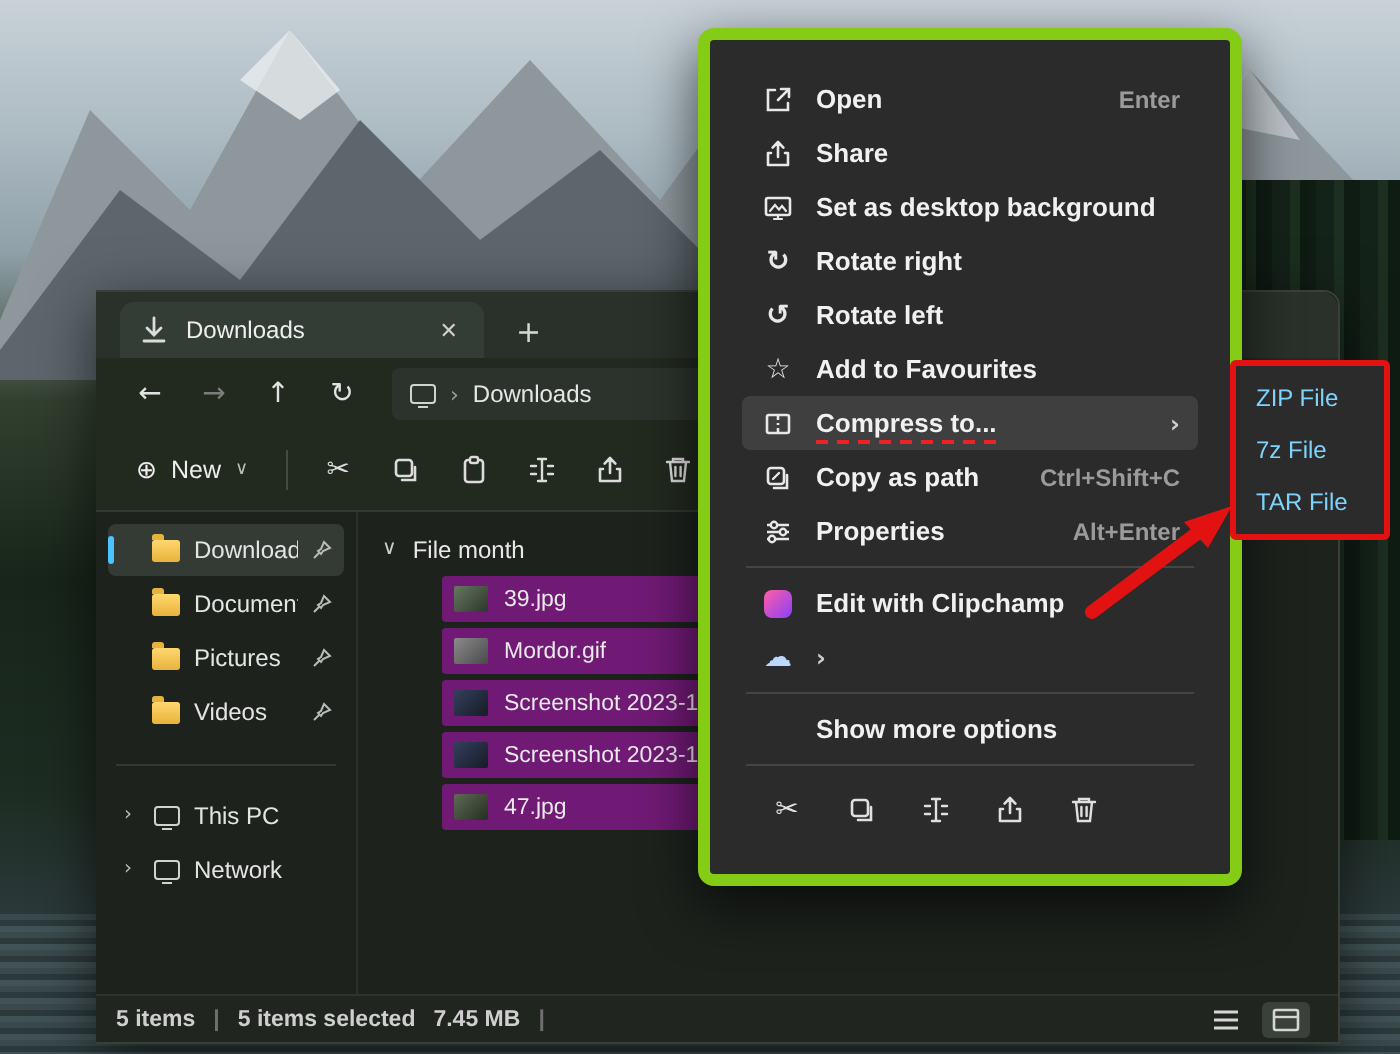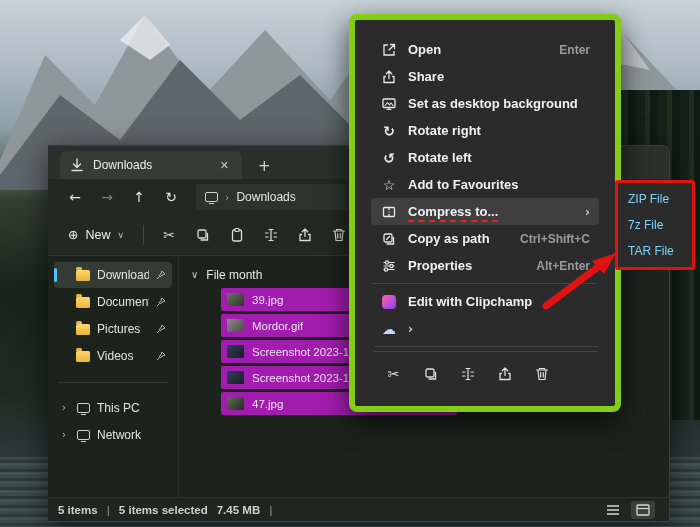--- a/index.html
+++ b/index.html
@@ -54,21 +54,21 @@
   .folder-ic::before { content:""; position:absolute; top:-2.5px; left:0; width:6px; height:3px; background:#e8b33c; border-radius:1.5px 1.5px 0 0; }
   .side-label { flex:1; white-space:nowrap; overflow:hidden; }
   .pin-ic { color:#b9b9b9; flex:0 0 auto; }
   .side-sep { height:1px; background:#34392f; margin:13px 6px 12px 6px; }
   .tree-item { padding-left:4px; }
   .tree-chev { color:#bdbdbd; font-size:10px; width:12px; text-align:center; }
 
   .content { flex:1; padding:6px 0 0 12px; position:relative; }
   .group-header { display:flex; align-items:center; gap:8px; font-size:12px; color:#e8e8e8; height:26px; }
   .group-chev { color:#cccccc; font-size:10px; }
-  .file-row { margin:0 0 3px 30px; width:236px; height:23px; background:#a21caf; border-radius:2px; display:flex; align-items:center; gap:8px; padding:0 6px; }
+  .file-row { margin:0 0 3px 30px; width:236px; height:23px; background:#701a75; border-radius:2px; display:flex; align-items:center; gap:8px; padding:0 6px; }
   .file-thumb { width:17px; height:13px; border-radius:1px; flex:0 0 auto; }
   .t1 { background:linear-gradient(135deg,#66785f,#2c362c); }
   .t2 { background:linear-gradient(135deg,#8b8b8b,#4a4a4a); }
   .t3 { background:linear-gradient(135deg,#33405c,#171b26); }
   .t4 { background:linear-gradient(135deg,#5d6b52,#252e22); }
   .file-name { font-size:11.5px; color:#e9e9e9; white-space:nowrap; overflow:hidden; }
 
   .statusbar { height:24px; background:#20251f; border-top:1px solid #2e332e; display:flex; align-items:center; gap:9px; padding:0 10px; font-size:11.5px; color:#cfcfcf;font-weight:bold; }
   .status-sep { color:#6f6f6f; }
   .status-right { margin-left:auto; display:flex; gap:6px; align-items:center; padding-right:4px; }
@@ -363,20 +363,24 @@
     <span class="mi-label">Edit with Clipchamp</span>
   </div>
 
   <div class="mi">
     <span class="mi-icon glyph cloud-glyph">☁</span>
     <span class="mi-chev glyph">›</span>
   </div>
 
   <div class="ctx-sep"></div>
 
+  <div class="mi">
+    <span class="mi-icon"></span>
+    <span class="mi-label">Show more options</span>
+  </div>
 
   <div class="ctx-sep"></div>
 
   <div class="ctx-quickrow">
     <div class="qbtn glyph">✂</div>
     <div class="qbtn">
       <svg class="icon16" viewBox="0 0 16 16">
           <rect x="3" y="3" width="8" height="8" rx="1.5" stroke="#e0e0e0" fill="none" stroke-width="1.3"></rect>
           <path d="M6 13 H12.5 V6.5" stroke="#e0e0e0" fill="none" stroke-width="1.3" stroke-linecap="round"></path>
         </svg>

